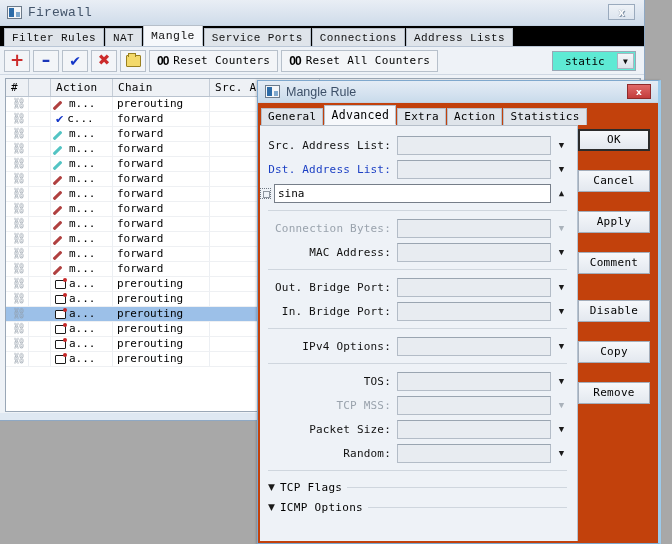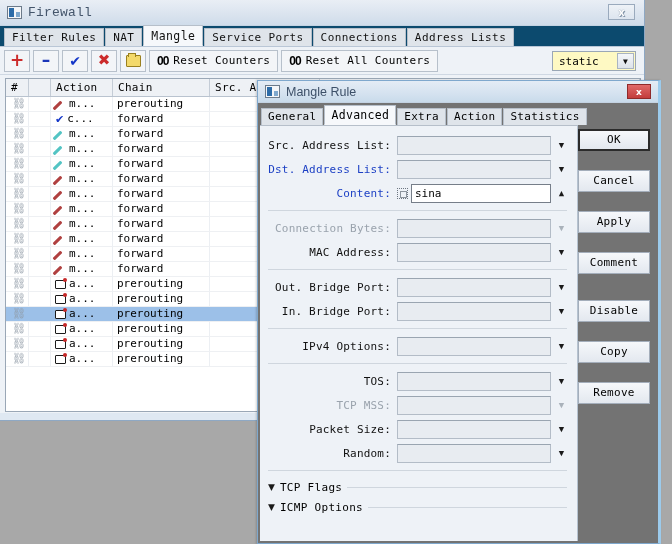--- a/index.html
+++ b/index.html
@@ -54,22 +54,23 @@
     display: flex; align-items: center; justify-content: center;
     font-family: "DejaVu Sans", sans-serif;
     font-size: 10px; font-weight: bold; color: #ffffff;
     text-shadow: 0 0 1px #5a6e86, 1px 1px 0 #8496ab;
   }
 
   
   .fw-tabs {
     display: flex; align-items: flex-end;
     height: 21px; padding-left: 4px;
-    background: #0c4a6e;
+    background: #000000;
     border-bottom: 1px solid #b9c6d6;
+    font-family: Liberation Mono, monospace;
   }
   .fw-tab {
     height: 18px; line-height: 18px;
     padding: 0 7px; margin-right: 1px;
     font-size: 11px;
     background: #dfe4ea;
     border: 1px solid #b6bfca; border-bottom: none;
     color: #111;
     letter-spacing: .4px;
   }
@@ -117,24 +118,24 @@
     width: 6px; height: 3px; background: #f3d96b;
     border: 1px solid #9a8020; border-bottom: none;
   }
   .ic-counter {
     font-family: Liberation Sans, sans-serif;
     font-weight: bold; font-size: 12px; letter-spacing: -1px;
   }
   .fw-select {
     position: absolute; right: 8px; top: 4px;
     width: 84px; height: 20px;
-    background: #fef9c3;
+    background: #5eead4;
     border: 1px solid #9aa7b6;
     display: flex; align-items: center;
-    font-size: 11px; padding-left: 6px;
+    font-size: 11px; padding-left: 12px;
   }
   .fw-select .arrow {
     position: absolute; right: 1px; top: 1px;
     width: 17px; height: 16px;
     background: linear-gradient(180deg,#f4f6f9,#dde3ea);
     border: 1px solid #a9b4c1;
     display: flex; align-items: center; justify-content: center;
     font-size: 8px; color: #111;
   }
 
@@ -206,21 +207,21 @@
   }
   .fw-statusbar {
     position: absolute; left: 0; bottom: 0; width: 100%; height: 7px;
     background: #dfe8f2;
   }
 
   
   .dlg {
     position: absolute; left: 257px; top: 80px;
     width: 404px; height: 464px;
-    background: #737373;
+    background: #c2410c;
     border: 1px solid #7fa8cd;
     border-right: 3px solid #9ccbec;
     box-shadow: -1px 0 2px rgba(0,0,0,.18);
   }
   .dlg-titlebar {
     height: 22px;
     background: linear-gradient(180deg,#e4ecf5 0%, #d6e3f0 55%, #c9dbeb 100%);
     display: flex; align-items: center; padding: 0 4px;
     position: relative;
     border-bottom: 1px solid #c3d2e2;
@@ -614,21 +615,20 @@
           <div class="flabel">Src. Address List:</div>
           <div class="finput"></div>
           <div class="fdrop">▼</div>
         </div>
         <div class="frow">
           <div class="flabel blue">Dst. Address List:</div>
           <div class="finput"></div>
           <div class="fdrop">▼</div>
         </div>
         <div class="frow">
-          <div class="flabel blue">Content:</div>
           <span class="chk"></span>
           <div class="ftext">sina</div>
           <div class="fdrop">▲</div>
         </div>
         <div class="sep"></div>
         <div class="frow">
           <div class="flabel dim">Connection Bytes:</div>
           <div class="finput"></div>
           <div class="fdrop dim">▼</div>
         </div>

